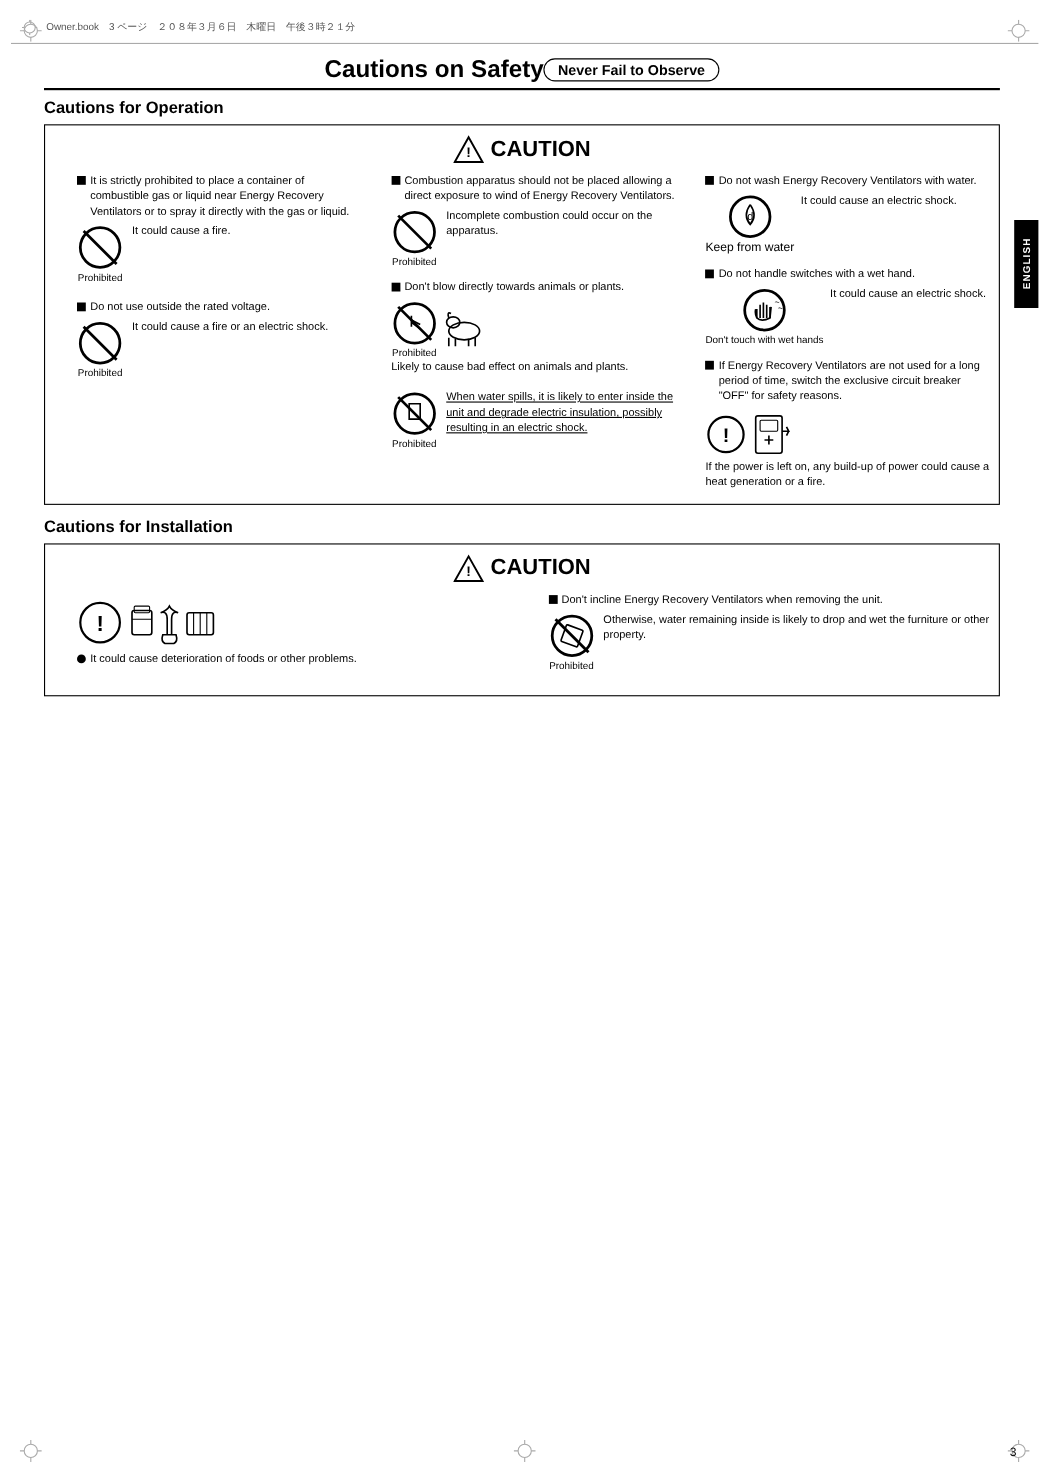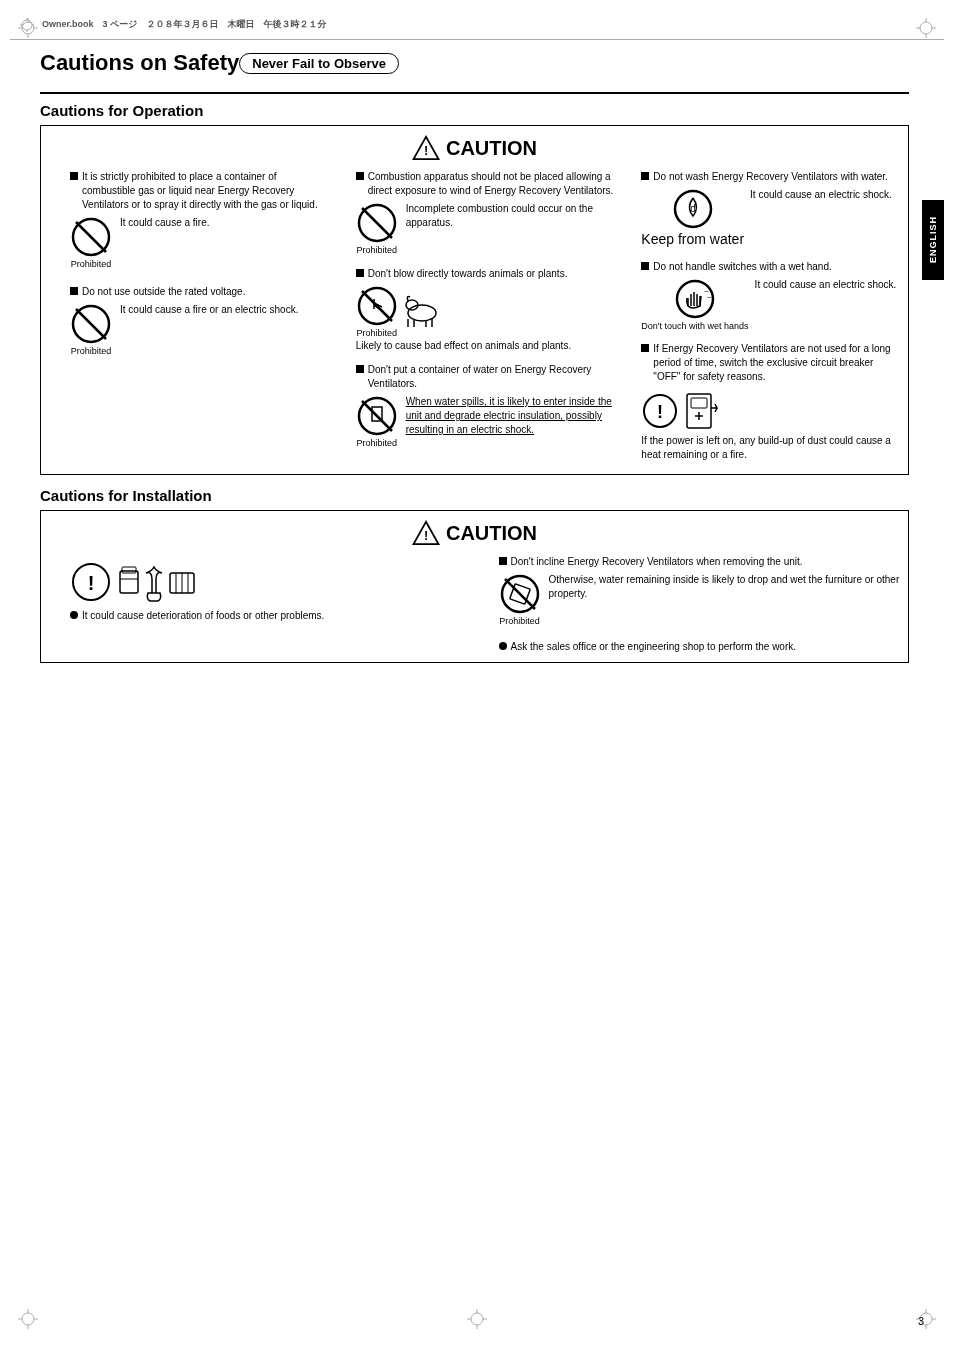--- a/index.html
+++ b/index.html
@@ -16,21 +16,20 @@
     .header-bar {
       position: absolute;
       top: 10px; left: 10px; right: 10px;
       height: 30px;
       border-bottom: 1px solid #aaa;
       display: flex;
       align-items: center;
       padding: 0 10px;
       font-size: 9px;
       color: #555;
-      font-weight: bold;
     }
 
     .side-tab {
       position: absolute;
       top: 200px;
       right: 10px;
       width: 22px;
       height: 80px;
       background: #000;
       display: flex;
@@ -55,21 +54,22 @@
       right: 35px;
       padding: 10px 10px 10px 10px;
     }
 
     .page-title {
       font-size: 22px;
       font-weight: bold;
       display: flex;
       align-items: center;
       gap: 0;
-      margin-bottom: 16px;
+      margin-bottom: 4px;
+      justify-content: center;
     }
 
     .never-fail-badge {
       border: 1.5px solid #000;
       border-radius: 12px;
       padding: 2px 12px;
       font-size: 13px;
       font-weight: bold;
       white-space: nowrap;
     }
@@ -345,24 +345,20 @@
                 <path d="M6 16 Q4 10 8 12" fill="none" stroke="#000" stroke-width="1.5"></path>
               </svg>
             </div>
             <span style="font-size:10px;">Likely to cause bad effect on animals and plants.</span>
           </div>
         </div>
 
         <div style="height:6px;"></div>
 
         <div class="caution-item">
-          <div class="item-row">
-            <span class="bullet-square"></span>
-            <span>Don't put a container of water on Energy Recovery Ventilators.</span>
-          </div>
           <div class="icon-block">
             <div style="display:flex;flex-direction:row;align-items:flex-start;gap:4px;">
               <div style="display:flex;flex-direction:column;align-items:center;">
                 <svg width="42" height="42" viewBox="0 0 42 42">
                   <circle cx="21" cy="21" r="18" fill="none" stroke="#000" stroke-width="2.5"></circle>
 
                   <path d="M16 12 L16 26 L26 26 L26 12 Z" fill="none" stroke="#000" stroke-width="1.5"></path>
                   <line x1="6" y1="6" x2="36" y2="36" stroke="#000" stroke-width="2.5"></line>
                 </svg>
                 <span style="font-size:9px;">Prohibited</span>
@@ -384,21 +380,21 @@
             <div style="display:flex;flex-direction:row;align-items:flex-start;gap:4px;">
               <div style="display:flex;flex-direction:column;align-items:center;">
 
                 <svg width="42" height="42" viewBox="0 0 42 42">
                   <circle cx="21" cy="21" r="18" fill="none" stroke="#000" stroke-width="2.5"></circle>
 
                   <path d="M21 10 Q28 20 21 28 Q14 20 21 10" fill="none" stroke="#000" stroke-width="1.5"></path>
 
                   <text x="21" y="24" text-anchor="middle" font-size="10" fill="#000">d</text>
                 </svg>
-                <span style="font-size:14px;text-align:center;">Keep from water</span>
+                <span style="font-size:11px;text-align:center;">Keep from water</span>
               </div>
               <span style="font-size:10px;margin-left:2px;">It could cause an electric shock.</span>
             </div>
           </div>
         </div>
 
         <div style="height:6px;"></div>
 
         <div class="caution-item">
           <div class="item-row">
@@ -442,21 +438,21 @@
 
               <svg width="34" height="38" viewBox="0 0 34 38">
                 <rect x="2" y="2" width="24" height="34" rx="2" fill="none" stroke="#000" stroke-width="1.5"></rect>
                 <rect x="6" y="6" width="16" height="10" rx="1" fill="none" stroke="#000" stroke-width="1"></rect>
                 <line x1="14" y1="20" x2="14" y2="28" stroke="#000" stroke-width="1.5"></line>
                 <line x1="10" y1="24" x2="18" y2="24" stroke="#000" stroke-width="1.5"></line>
 
                 <path d="M26 16 L32 16 L30 12 M32 16 L30 20" fill="none" stroke="#000" stroke-width="1.5"></path>
               </svg>
             </div>
-            <span style="font-size:10px;">If the power is left on, any build-up of dust could cause a heat remaining or a fire.</span>
+            <span style="font-size:10px;">If the power is left on, any build-up of power could cause a heat generation or a fire.</span>
           </div>
         </div>
       </div>
 
     </div>
   </div>
 
   <div class="section-heading">Cautions for Installation</div>
 
   <div class="caution-box">
@@ -522,26 +518,20 @@
                 </svg>
                 <span style="font-size:9px;">Prohibited</span>
               </div>
               <span style="font-size:10px;margin-left:4px;">Otherwise, water remaining inside is likely to drop and wet the furniture or other property.</span>
             </div>
           </div>
         </div>
 
         <div style="height:8px;"></div>
 
-        <div class="caution-item">
-          <div class="item-row">
-            <span class="bullet-circle"></span>
-            <span>Ask the sales office or the engineering shop to perform the work.</span>
-          </div>
-        </div>
       </div>
 
     </div>
   </div>
 
 </div>
 
 <div class="page-number">3</div>
 
 </body></html>

